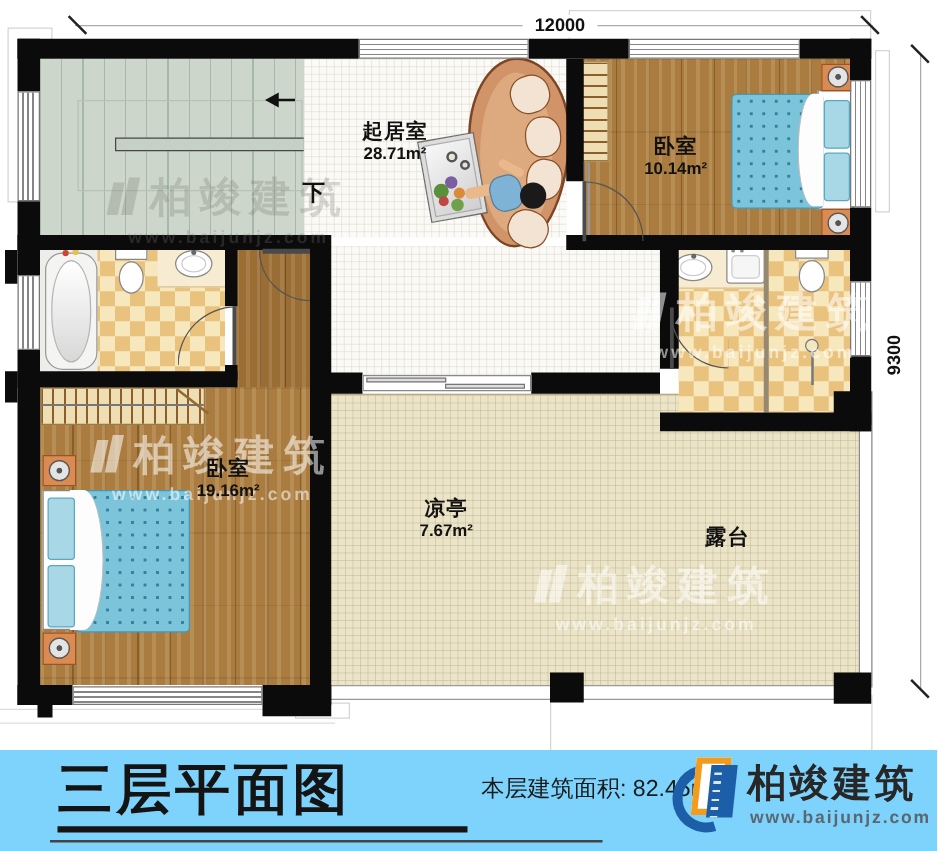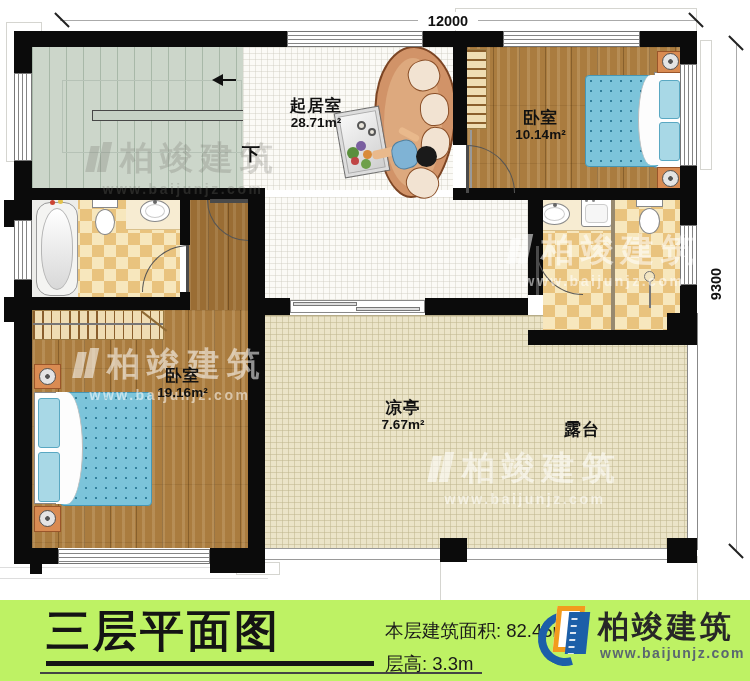--- a/index.html
+++ b/index.html
@@ -56,21 +56,21 @@
   .tick{background:#222;transform:rotate(45deg);}
   .wm{display:flex;flex-direction:column;align-items:center;pointer-events:none;}
   .wm-row{display:flex;align-items:center;gap:8px;}
   .wm-brand{font-size:33px;font-weight:900;letter-spacing:7px;white-space:nowrap;}
   .wm-url{font-size:14px;font-weight:700;letter-spacing:2.5px;white-space:nowrap;}
   .wm-grey{color:rgba(118,118,112,.28);}
   .wm-light{color:rgba(255,255,255,.55);}
   .wm-glyph{position:relative;width:26px;height:34px;}
   .wm-glyph span{position:absolute;background:currentColor;}
   
-  #titlebar{position:absolute;left:0;top:600px;width:750px;height:81px;background:#bef264;}
+  #titlebar{position:absolute;left:0;top:600px;width:750px;height:81px;background:#7dd3fc;}
   .big-title{position:absolute;left:46px;top:2px;font-size:44px;font-weight:700;letter-spacing:3px;color:#141414;}
   .scale-txt{position:absolute;left:288px;top:8px;font-size:42px;font-weight:400;color:#141414;letter-spacing:1px;}
   .stat{position:absolute;font-size:18.5px;font-weight:500;color:#1a1a1a;white-space:nowrap;}
   .logo-brand{position:absolute;left:598px;top:6px;font-size:31px;font-weight:900;color:#272727;letter-spacing:3px;white-space:nowrap;}
   .logo-url{position:absolute;left:600px;top:45px;font-size:14px;font-weight:700;color:#5a6770;letter-spacing:1.5px;white-space:nowrap;}
 </style>
 </head>
 <body>
 
 <div id="stage">
@@ -272,44 +272,40 @@
     <div class="rarea">28.71m²</div>
   </div>
   <div class="abs rlabel" style="left:488px;top:108px;width:105px;">
     <div class="rname">卧室</div>
     <div class="rarea">10.14m²</div>
   </div>
   <div class="abs rlabel" style="left:130px;top:366px;width:105px;">
     <div class="rname">卧室</div>
     <div class="rarea">19.16m²</div>
   </div>
-  <div class="abs rlabel" style="left:306px;top:398px;width:102px;padding-left:46px;">
+  <div class="abs rlabel" style="left:306px;top:398px;width:102px;">
     <div class="rname">凉亭</div>
     <div class="rarea">7.67m²</div>
   </div>
   <div class="abs rlabel" style="left:534px;top:420px;width:96px;">
     <div class="rname" style="font-size:17px;">露台</div>
   </div>
   <div class="abs" style="left:242px;top:142px;width:30px;font-size:18px;font-weight:700;color:#111;">下</div>
 
   <div class="abs dimtxt" style="left:418px;top:12px;width:60px;height:18px;line-height:18px;">12000</div>
   <div class="abs dimtxt" style="left:684px;top:274px;width:64px;height:20px;line-height:20px;transform:rotate(-90deg);background:transparent;">9300</div>
 
   <div id="titlebar">
     <div class="big-title">三层平面图</div>
     <div class="abs" style="left:46px;top:61px;width:328px;height:5px;background:#151515;"></div>
     <div class="abs" style="left:40px;top:72px;width:442px;height:2px;background:#444;"></div>
     <div class="stat" style="left:385px;top:18px;">
       <span>本层建筑面积:</span>
       <span>82.45m²</span>
     </div>
-    <div class="stat" style="left:385px;top:51px;">
-      <span>层高:</span>
-      <span>3.3m</span>
-    </div>
     <div class="abs" style="left:538px;top:12px;width:54px;height:54px;border-radius:50%;border:8px solid transparent;border-bottom-color:#1c5fa8;border-left-color:#1c5fa8;transform:rotate(28deg);box-sizing:border-box;"></div>
     <div class="abs" style="left:555px;top:6px;width:28px;height:46px;border:5px solid #f29b1d;background:#fff;transform:skewX(-6deg);box-sizing:border-box;"></div>
     <div class="abs" style="left:567px;top:12px;width:21px;height:42px;background:#1c5fa8;background-image:repeating-linear-gradient(180deg,rgba(255,255,255,.85) 0 2px,transparent 2px 7px);background-size:6px 100%;background-repeat:no-repeat;background-position:3px 6px;transform:skewX(-6deg);"></div>
     <div class="logo-brand">柏竣建筑</div>
     <div class="logo-url">www.baijunjz.com</div>
   </div>
 
 </div>
 
 </body></html>

